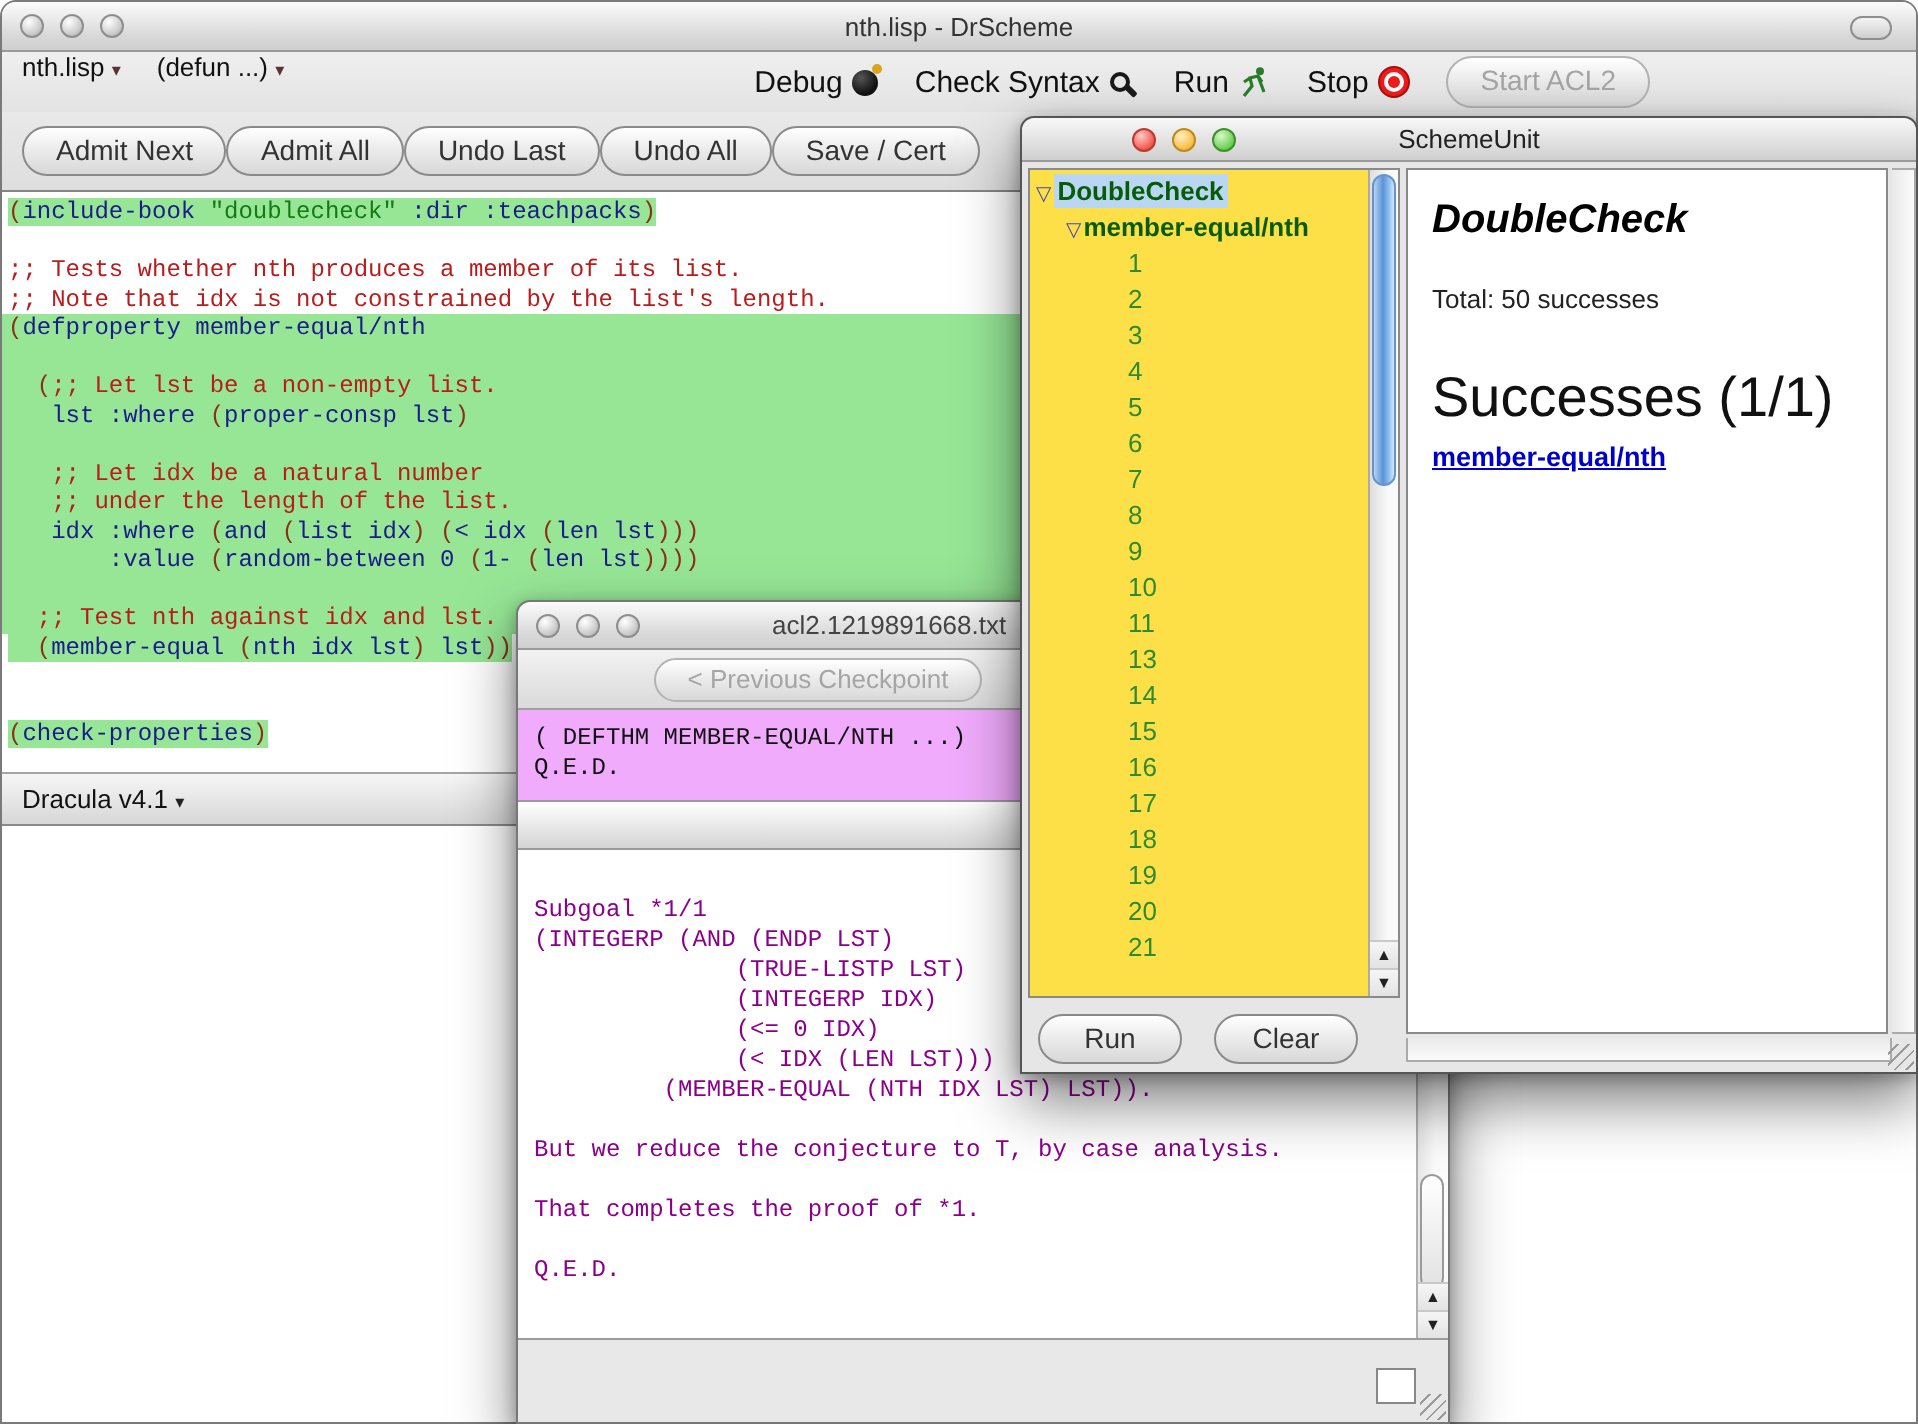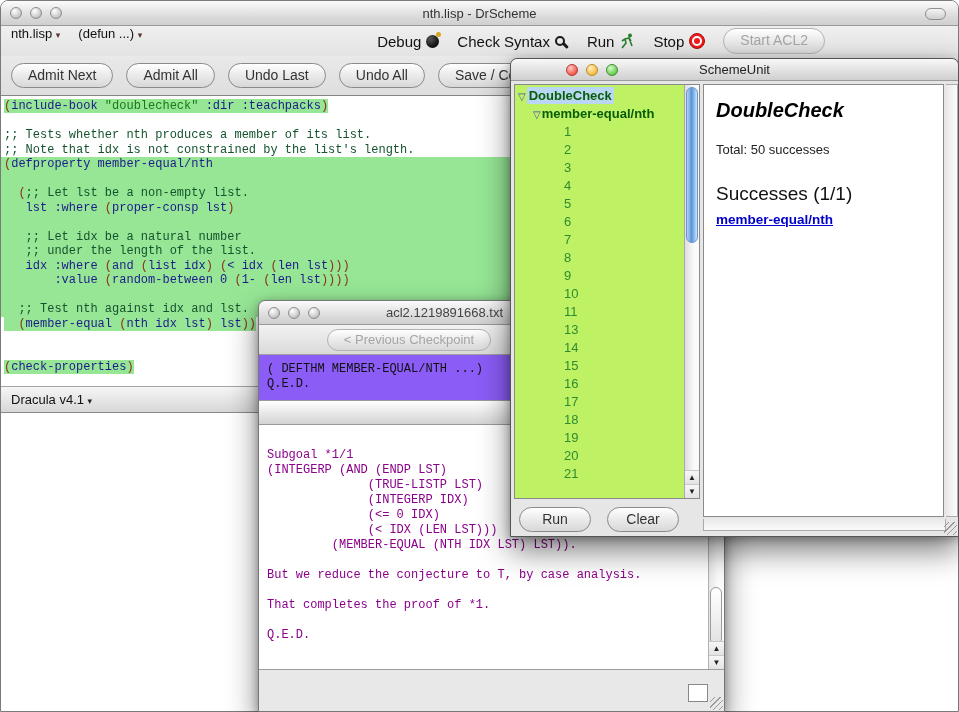--- a/index.html
+++ b/index.html
@@ -63,50 +63,50 @@
     border-radius:50%; display:inline-block; margin-right:4px; }
   .mag-icon::after { content:""; position:absolute; width:7px; height:2.5px; background:#1a1a1a;
     transform:rotate(45deg); right:-6px; bottom:-2px; border-radius:1px; }
   .stop-icon { position:relative; width:16px; height:16px; border-radius:50%;
     background:#ee1c1c; border:1px solid #a80f0f; display:inline-block; }
   .stop-icon::after { content:""; position:absolute; inset:2px; border:2px solid #fff;
     border-radius:50%; }
 
   .admit-row { position:absolute; left:0; top:55px; width:100%; height:40px;
     background:linear-gradient(#e9e9e9,#dedede); border-bottom:1px solid #858585;
-    display:flex; align-items:center; gap:13px; padding-left:10px; }
+    display:flex; align-items:center; padding-left:10px; }
 
   .editor { position:absolute; left:0; top:95px; width:100%; height:290px; background:#fff;
     font-family:"Liberation Mono", monospace; font-size:12px; overflow:hidden;
     padding:3px 0 0 3px; }
   .code-line { height:14.5px; line-height:14.5px; white-space:pre; }
   .hl-full { background:#96e696; margin-left:-3px; padding-left:3px; }
   .hl-text { background:#96e696; }
   .c-p { color:#8b3117; }
   .c-k { color:#1b1b8a; }
-  .c-c { color:#14532d; }
+  .c-c { color:#b91c1c; }
   .c-s { color:#157a15; }
 
   .dracula-bar { position:absolute; left:0; top:385px; width:100%; height:27px;
     background:linear-gradient(#f6f6f6,#d7d7d7); border-top:1px solid #a5a5a5;
     border-bottom:1px solid #8a8a8a; display:flex; align-items:center;
     font-size:13px; color:#111; padding-left:10px; gap:5px; }
   .interactions { position:absolute; left:0; top:412px; width:100%; bottom:0; background:#fff; }
 
   
   #acl2-window { left:258px; top:300px; width:467px; height:412px;
     background:#e6e6e6; border:1px solid #777; border-radius:7px 7px 0 0;
     box-shadow:0 14px 30px rgba(0,0,0,.5), 0 2px 8px rgba(0,0,0,.28); overflow:hidden; }
   #acl2-window .titlebar { height:24px; }
   .acl2-title { text-align:left; padding-left:127px; color:#444; white-space:nowrap; }
   .acl2-toolbar { position:absolute; left:0; top:24px; width:100%; height:30px;
     background:linear-gradient(#f2f2f2,#dadada); border-bottom:1px solid #a0a0a0; }
   .acl2-toolbar .pill { position:absolute; left:68px; top:4px; width:164px; text-align:center;
     font-size:13px; padding:3px 0; }
-  .acl2-summary { position:absolute; left:0; top:54px; width:100%; height:46px; background:#8b5cf6;
+  .acl2-summary { position:absolute; left:0; top:54px; width:100%; height:46px; background:#f0abfc;
     border-bottom:1px solid #9a9a9a; padding:7px 8px;
     font-family:"Liberation Mono", monospace; font-size:12px; color:#111; }
   .acl2-splitter { position:absolute; left:0; top:100px; width:100%; height:24px;
     background:linear-gradient(#ffffff,#d4d4d4); border-bottom:1px solid #9a9a9a; }
   .acl2-detail { position:absolute; left:0; top:124px; width:100%; height:244px; background:#fff; }
   .proof-text { position:absolute; left:0; top:0; right:16px; bottom:0; padding:8px;
     font-family:"Liberation Mono", monospace; font-size:12px; color:#8b008b; overflow:hidden; }
   .mono-line { min-height:15px; line-height:15px; white-space:pre; }
   .vscroll { position:absolute; right:0; top:0; bottom:0; width:16px;
     background:linear-gradient(to right,#e6e6e6,#fbfbfb 60%); border-left:1px solid #b0b0b0; }
@@ -121,21 +121,21 @@
     background:#fff; border:1px solid #888; }
 
   
   #schemeunit-window { left:510px; top:58px; width:449px; height:479px;
     background:#e6e6e6; border:1px solid #555; border-radius:7px 7px 0 0;
     box-shadow:0 14px 30px rgba(0,0,0,.5), 0 2px 8px rgba(0,0,0,.28); }
   #schemeunit-window .titlebar { height:22px; background:linear-gradient(#f8f8f8,#cfcfcf);padding-left:46px; }
   #schemeunit-window .title { color:#222; }
 
   .tree-pane { position:absolute; left:3px; top:25px; width:186px; height:415px;
-    background:#bef264; border:1px solid #8a8a8a; overflow:hidden; }
+    background:#fde047; border:1px solid #8a8a8a; overflow:hidden; }
   .tree-content { position:absolute; left:0; top:0; right:15px; bottom:0; padding:2px 0 0 3px; }
   .tree-row { height:18px; line-height:18px; font-size:13px; white-space:nowrap; }
   .tree-row.child { padding-left:15px; }
   .tree-tri { color:#4747b8; font-size:10px; margin-right:1px; }
   .tree-label { font-weight:bold; color:#085c08; }
   .tree-label.selected { background:#b9d7f2; padding:1px 2px; }
   .case-row { padding-left:46px; color:#2f8b2f; }
   .tree-scroll { position:absolute; right:0; top:0; bottom:0; width:15px;
     background:linear-gradient(to right,#dedede,#fafafa 65%); border-left:1px solid #aaa; }
   .vthumb-blue { position:absolute; left:1px; width:12px; top:2px; height:156px;
@@ -144,21 +144,21 @@
 
   .su-btn-row { position:absolute; left:0; top:448px; width:192px; }
   .su-btn-row .pill { position:absolute; top:0; width:72px; text-align:center; padding:4px 0; }
   #run-button { left:8px; }
   #clear-button { left:96px; }
 
   .detail-pane { position:absolute; left:192px; top:25px; width:241px; height:433px;
     background:#fff; border:1px solid #8a8a8a; padding:14px 12px; overflow:hidden; }
   .detail-heading { font-size:20px; font-weight:bold; font-style:italic; color:#000; margin-bottom:20px; }
   .detail-total { font-size:13px; color:#222; margin-bottom:26px; }
-  .detail-subheading { font-size:19px; color:#111; margin-bottom:5px; }
+  .detail-subheading { font-size:28px; color:#111; margin-bottom:5px; }
   .detail-link { font-size:13.5px; font-weight:bold; color:#0000cc; text-decoration:underline; }
 
   .su-vscroll { position:absolute; left:435px; top:25px; width:12px; height:433px;
     background:linear-gradient(to right,#e9e9e9,#fbfbfb); border:1px solid #aaa; border-left:none; }
   .su-hscroll { position:absolute; left:192px; top:460px; width:243px; height:12px;
     background:linear-gradient(#e9e9e9,#fbfbfb); border:1px solid #aaa; border-top:none; }
 </style>
 </head>
 <body>
 

